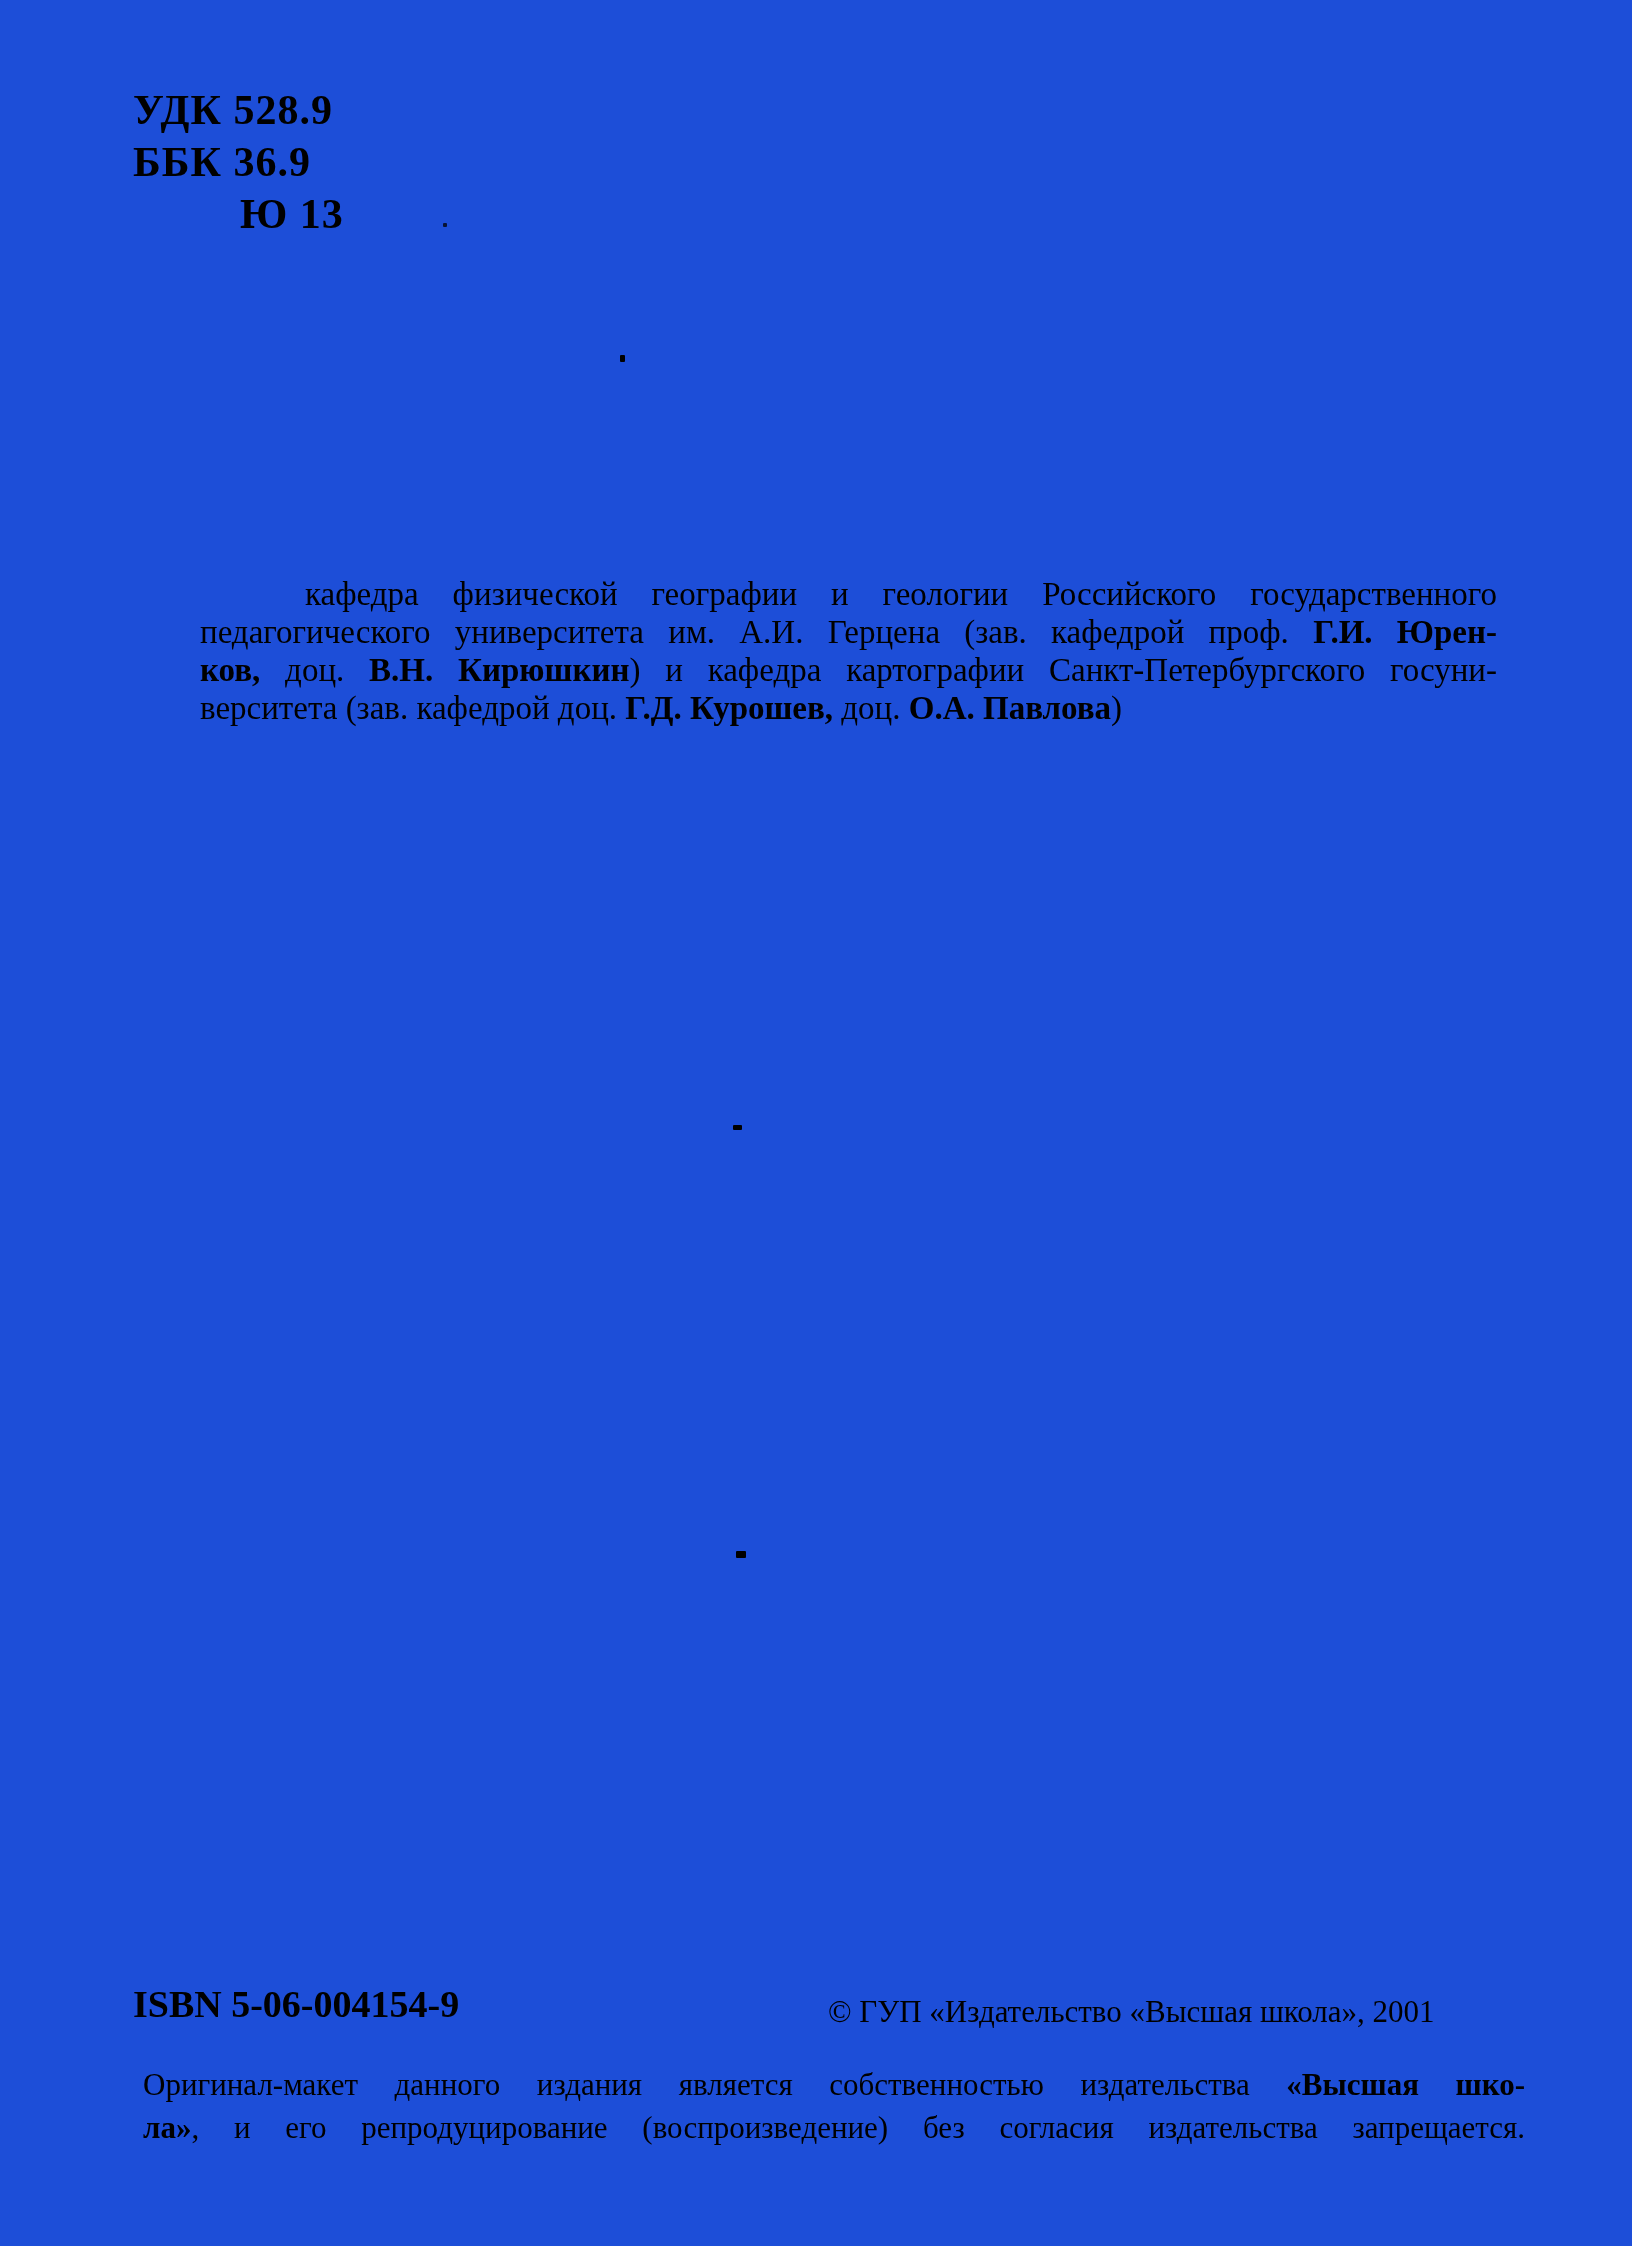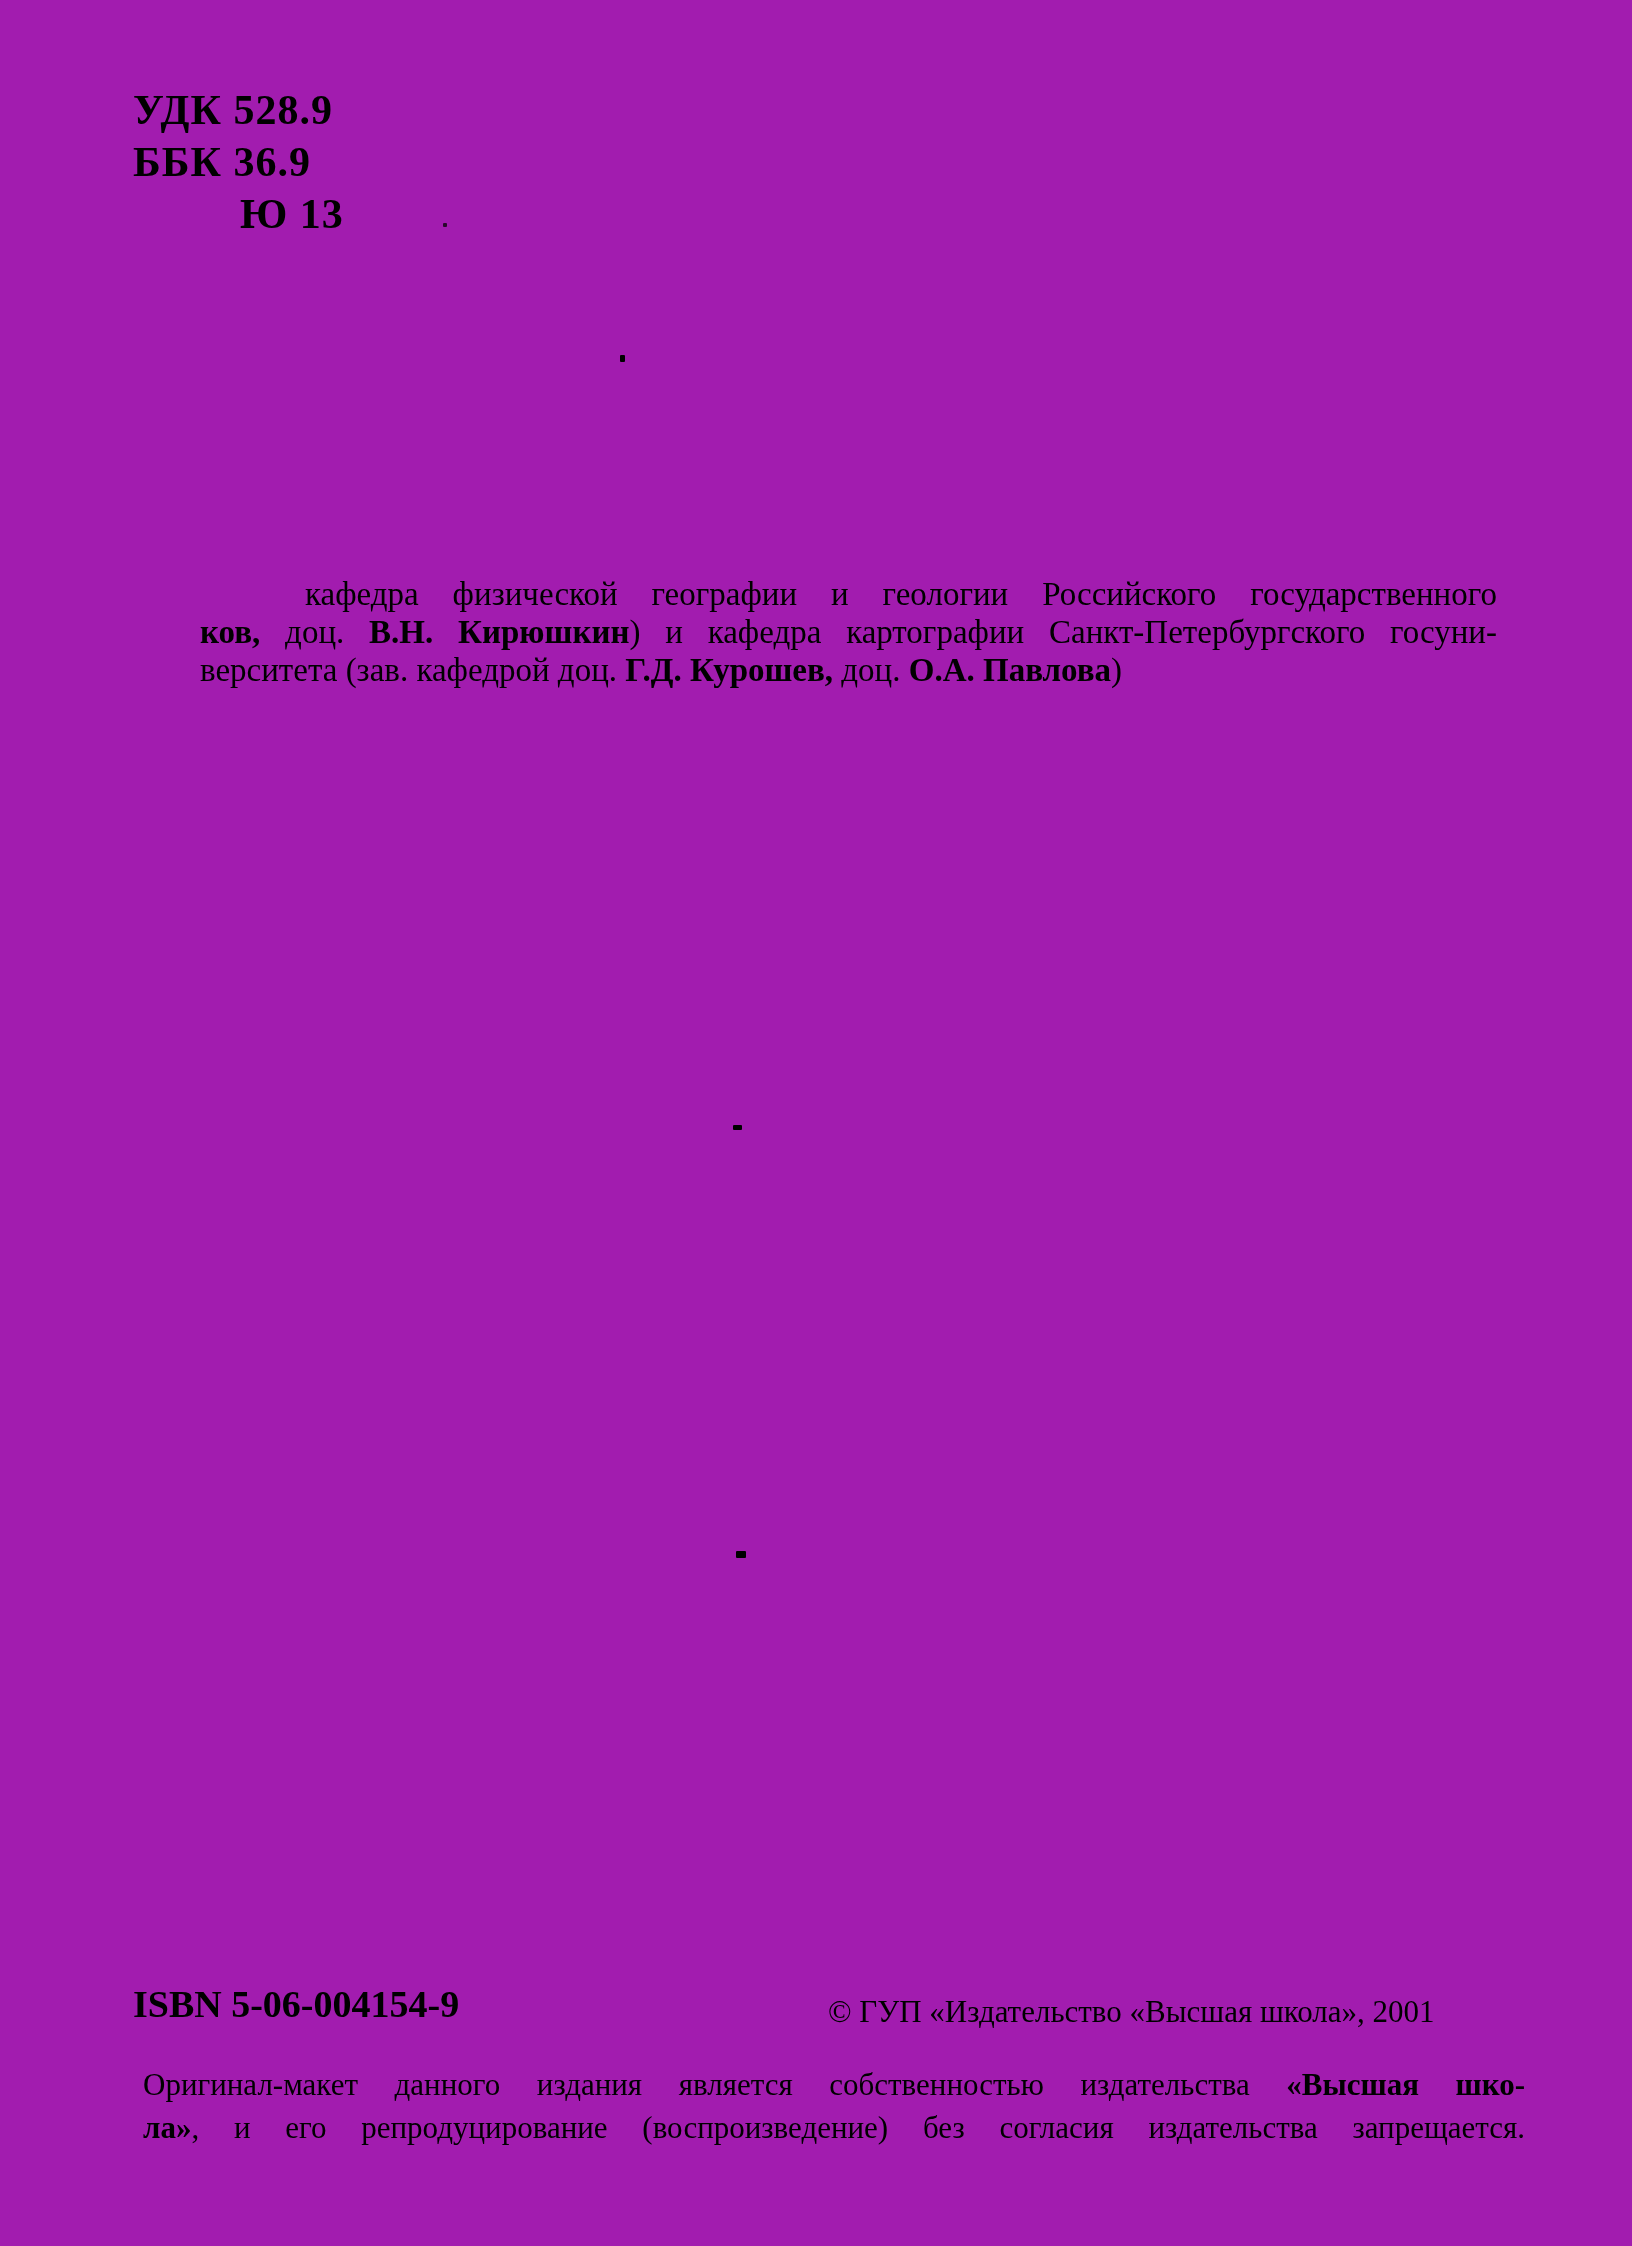--- a/index.html
+++ b/index.html
@@ -4,21 +4,21 @@
 <style>
   html, body {
     margin: 0;
     padding: 0;
     background: #ffffff;
   }
   .page {
     position: relative;
     width: 1632px;
     height: 2246px;
-    background: #a21caf;
+    background: #1d4ed8;
     color: #000000;
     font-family: "Liberation Serif", "DejaVu Serif", serif;
     overflow: hidden;
   }
   .abs { position: absolute; }
 
   
   .udc-block {
     left: 133px;
     top: 84px;
@@ -113,20 +113,23 @@
   <div class="speck speck-2"></div>
   <div class="speck speck-3"></div>
   <div class="speck speck-4"></div>
 
 
   <div class="abs reviewers-para">
     <div class="jline jline-first">
       <span>кафедра физической географии и геологии Российского государственного</span>
     </div>
     <div class="jline">
+      <span>педагогического университета им. А.И. Герцена (зав. кафедрой проф. </span><span class="b">Г.И. Юрен-</span>
+    </div>
+    <div class="jline">
       <span class="b">ков,</span><span> доц. </span><span class="b">В.Н. Кирюшкин</span><span>) и кафедра картографии Санкт-Петербургского госуни-</span>
     </div>
     <div class="lline">
       <span>верситета (зав. кафедрой доц. </span><span class="b">Г.Д. Курошев,</span><span> доц. </span><span class="b">О.А. Павлова</span><span>)</span>
     </div>
   </div>
 
   <div class="abs isbn">ISBN 5-06-004154-9</div>
   <div class="abs copyright">© ГУП «Издательство «Высшая школа», 2001</div>
 

